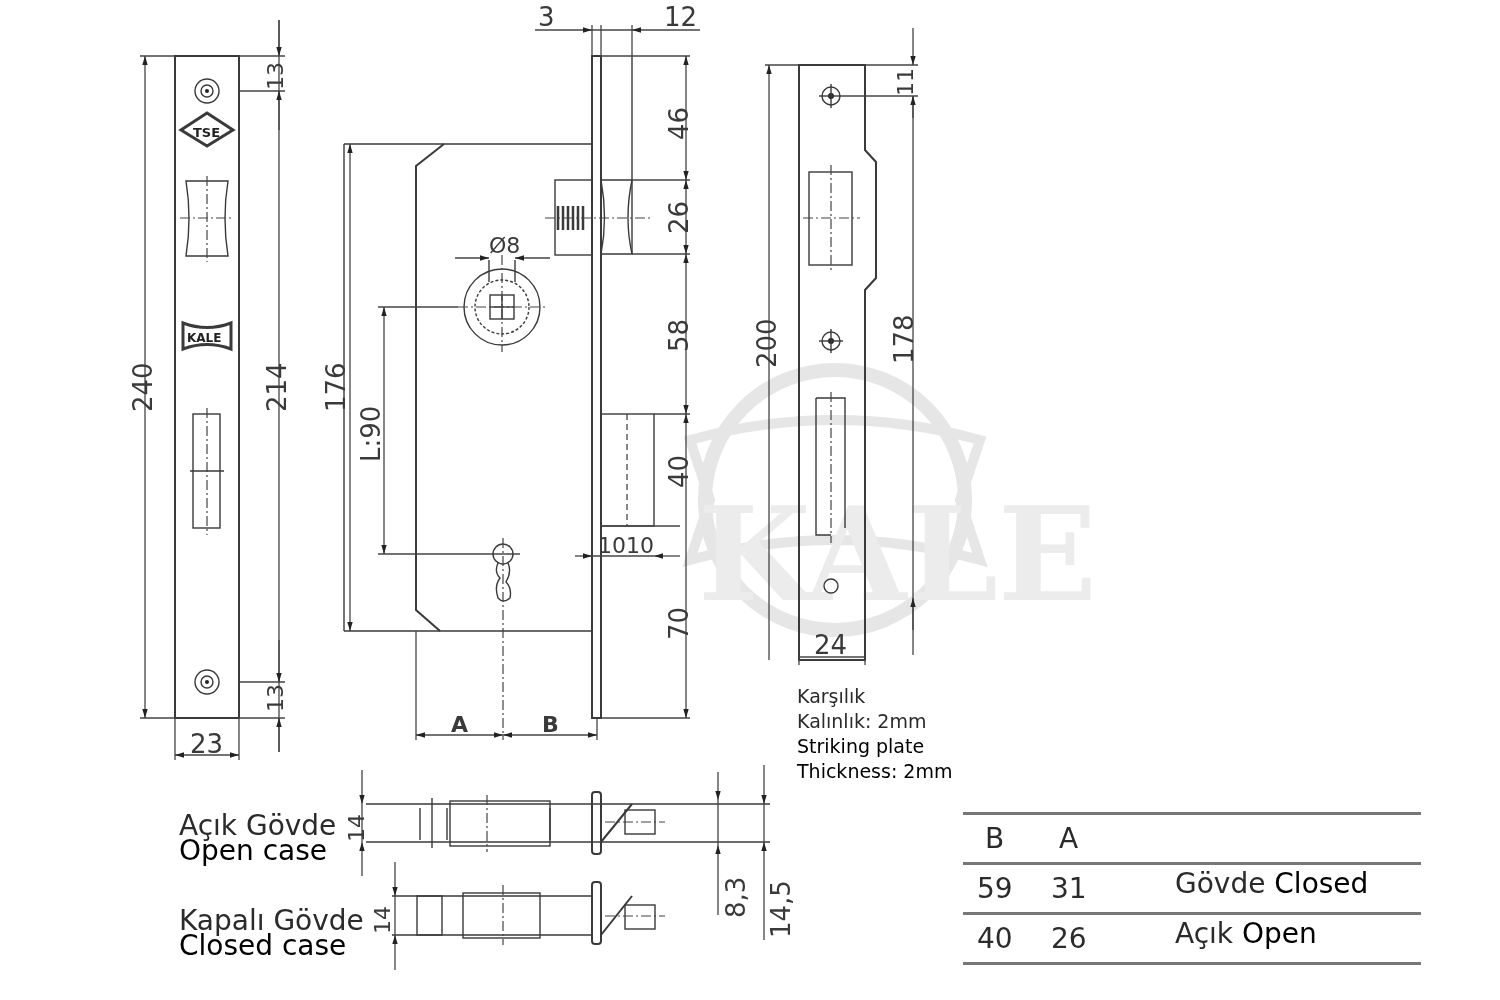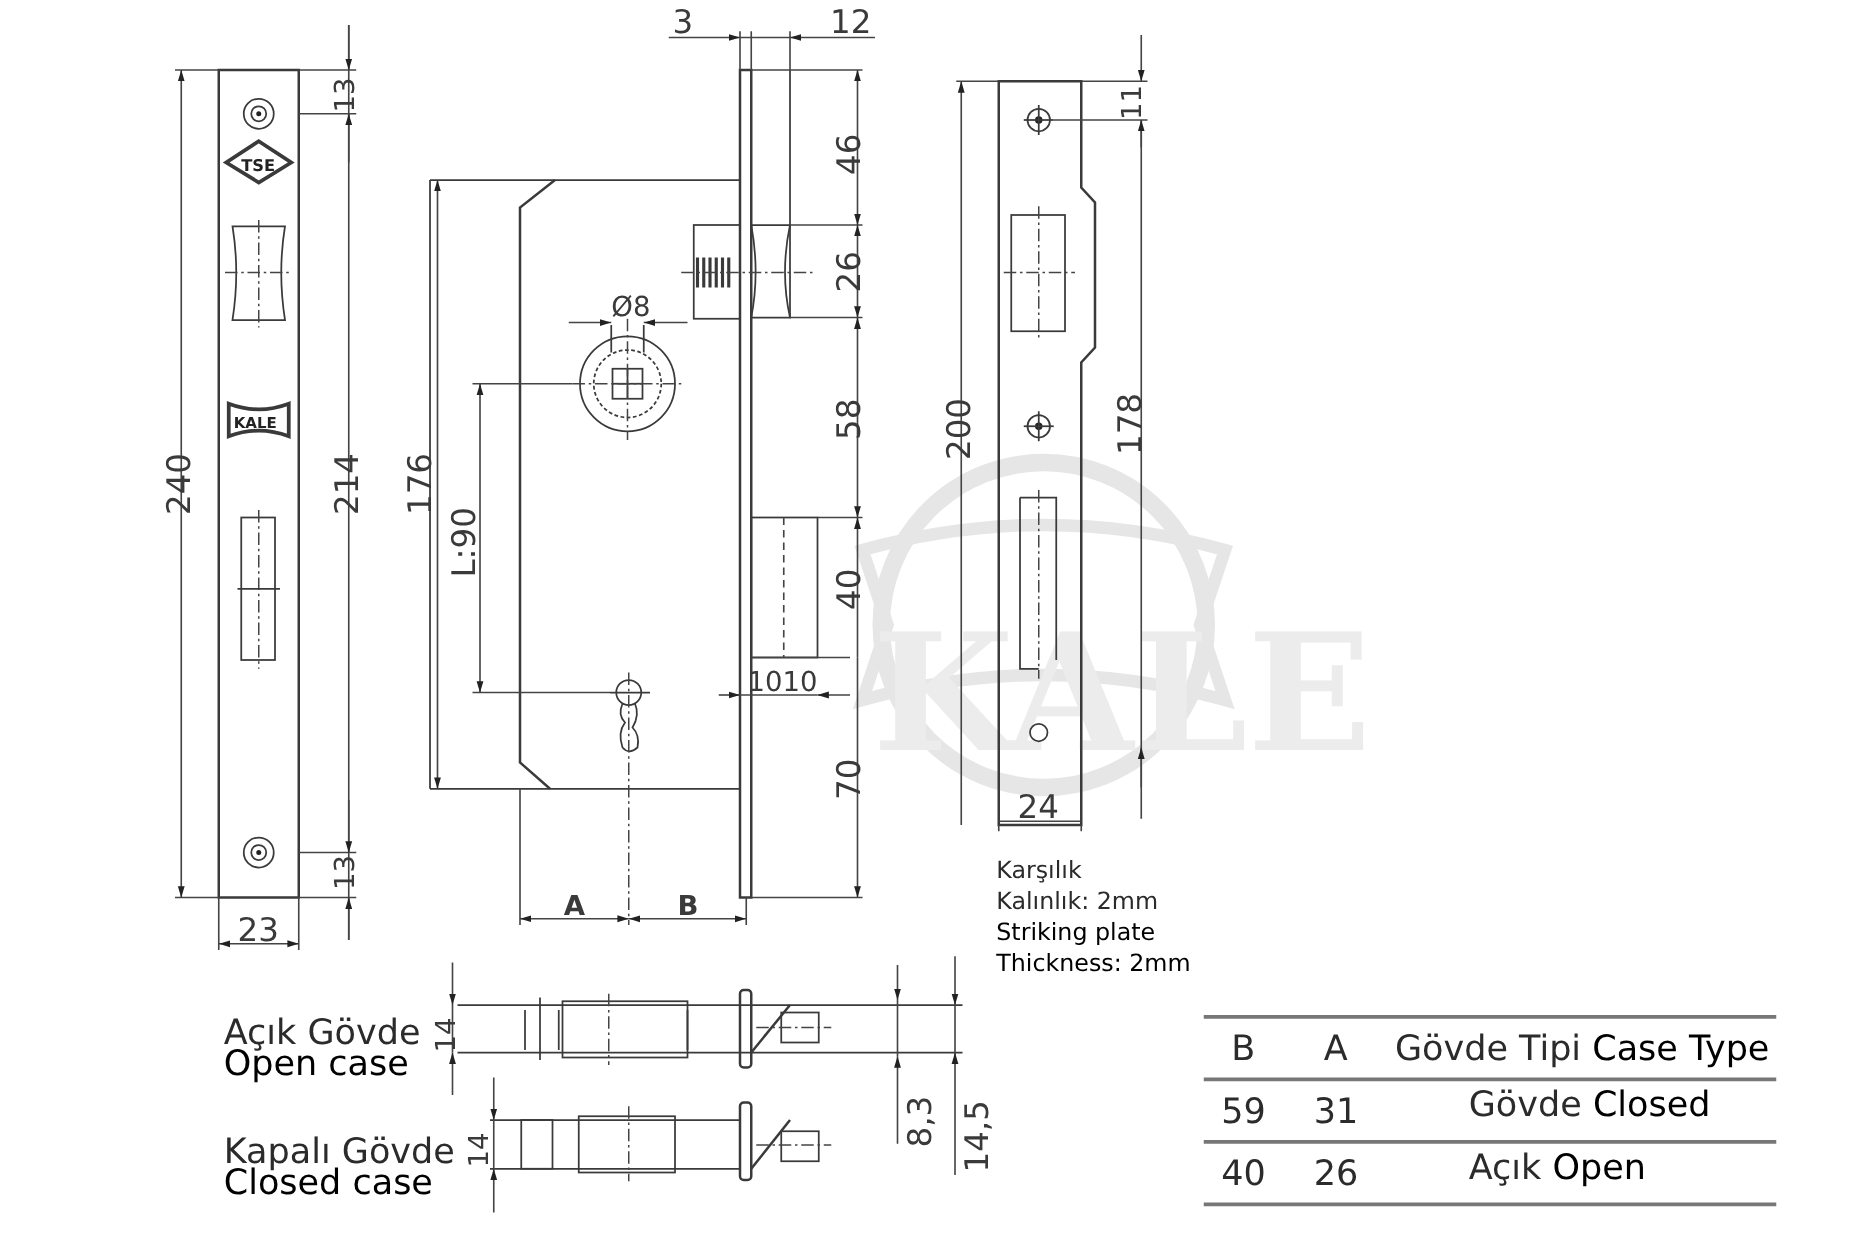--- a/index.html
+++ b/index.html
@@ -288,24 +288,20 @@
   <div class="label tr" style="left:797px;top:712px;">Kalınlık: 2mm</div>
   <div class="label en" style="left:797px;top:737px;">Striking plate</div>
   <div class="label en" style="left:797px;top:762px;">Thickness: 2mm</div>
 </div>
 
 <div id="spec-table">
   <div class="rule"></div>
   <div class="row">
     <span class="cell tr" style="left:22px;">B</span>
     <span class="cell tr" style="left:96px;">A</span>
-    <span class="cell" style="left:153px;">
-      <span class="tr">Gövde Tipi</span>
-      <span class="en">Case Type</span>
-    </span>
   </div>
   <div class="rule"></div>
   <div class="row">
     <span class="cell tr" style="left:14px;">59</span>
     <span class="cell tr" style="left:88px;">31</span>
     <span class="cell" style="left:212px;top:2px;">
       <span class="tr">Gövde</span>
       <span class="en">Closed</span>
     </span>
   </div>

